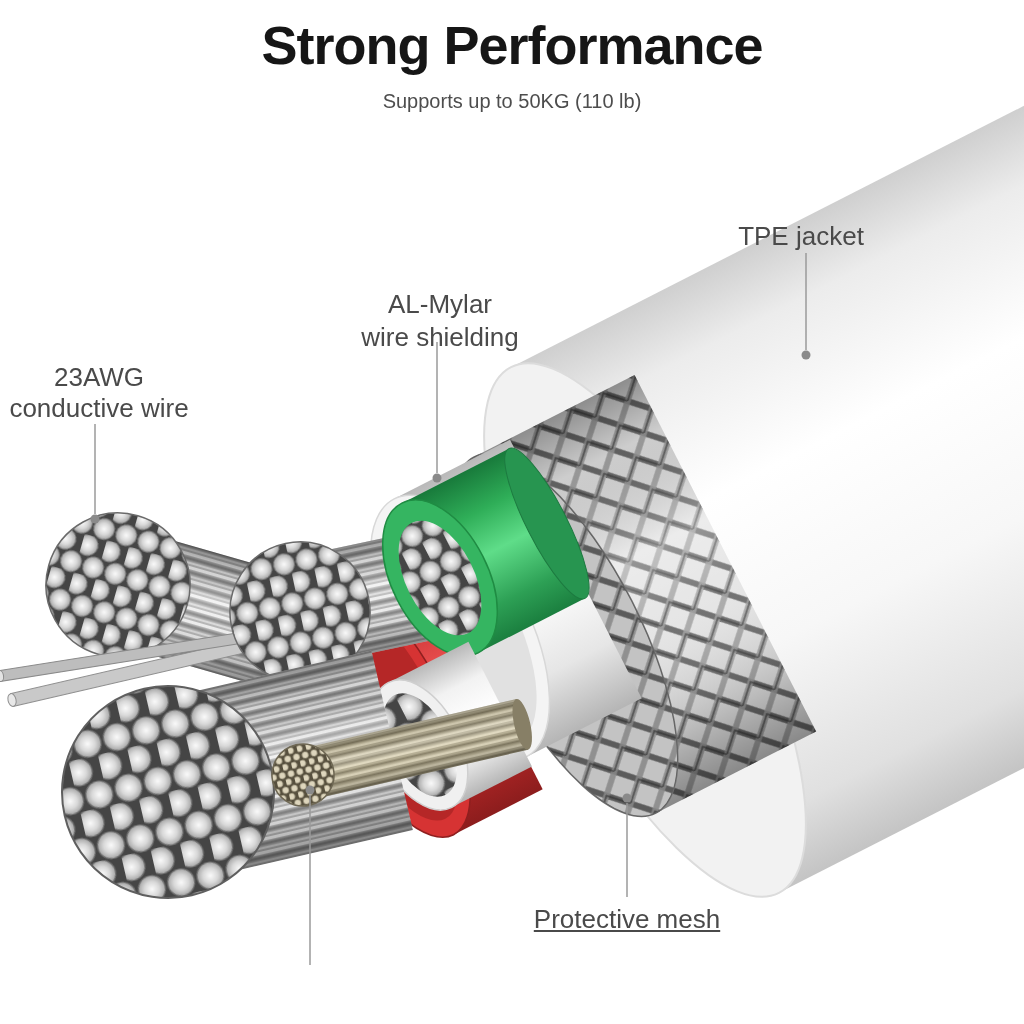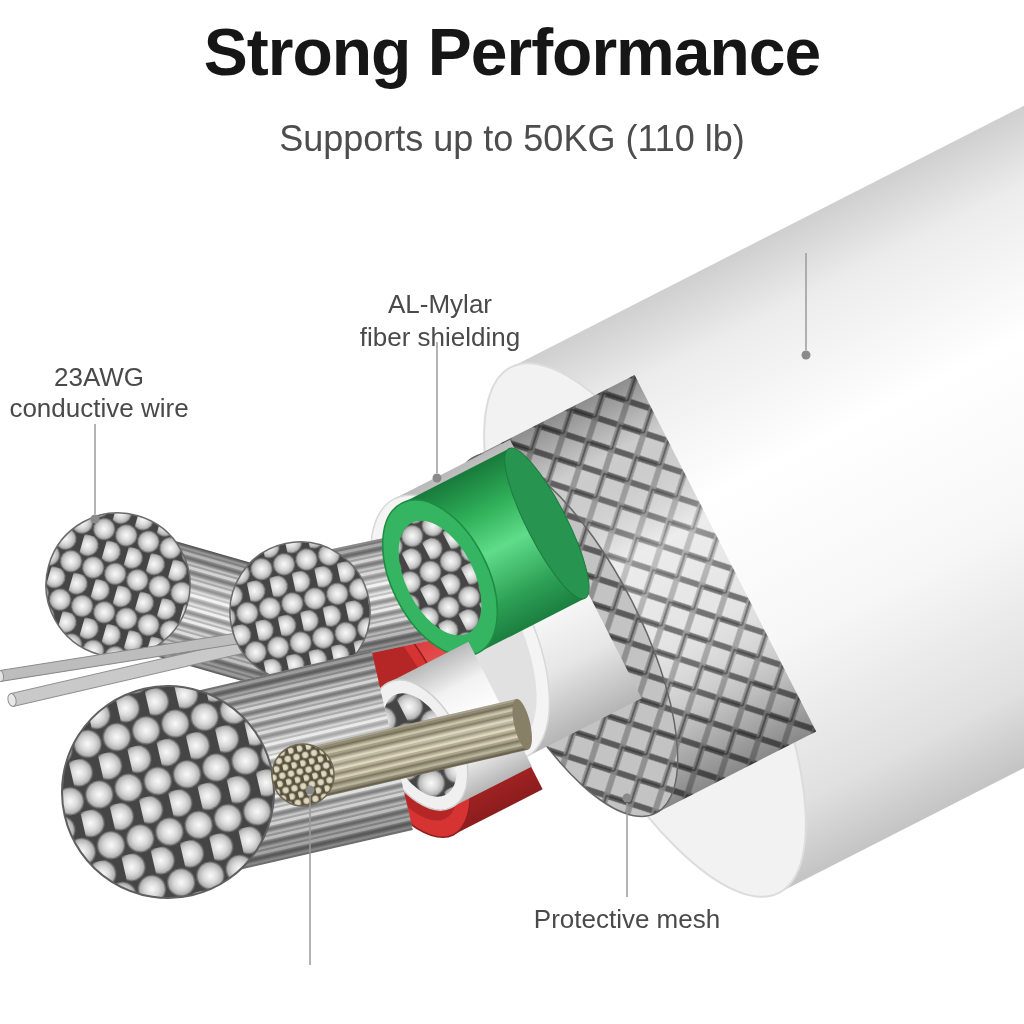--- a/index.html
+++ b/index.html
@@ -2,33 +2,33 @@
 <html><head>
 <meta charset="utf-8">
 <style>
   html,body{margin:0;padding:0;background:#fff;}
   .page{
     position:relative;width:1024px;height:1024px;background:#ffffff;
     font-family:"Liberation Sans",sans-serif;overflow:hidden;
   }
   .title{
     position:absolute;top:14px;left:0;width:100%;text-align:center;
-    font-size:66px;font-weight:700;color:#161616;letter-spacing:-1px;
+    font-size:54px;font-weight:700;color:#161616;letter-spacing:-1px;
   }
   .subtitle{
     position:absolute;top:90px;left:0;width:100%;text-align:center;
-    font-size:36px;font-weight:400;color:#4d4d4d;margin-top:28px;
+    font-size:20px;font-weight:400;color:#4d4d4d;
   }
   .callout{
     position:absolute;text-align:center;font-size:26px;color:#4a4a4a;line-height:33px;
   }
   .callout-tpe{left:651px;top:220px;width:300px;}
   .callout-mylar{left:290px;top:288px;width:300px;}
   .callout-awg{left:-4px;top:362px;width:206px;line-height:31px;}
-  .callout-mesh{left:477px;top:903px;width:300px;}
+  .callout-mesh{left:477px;top:903px;width:300px;text-decoration:underline;}
   .callout-fiber{left:160px;top:971px;width:300px;}
   svg.art{position:absolute;left:0;top:0;}
 </style>
 </head>
 <body>
 
 <div class="page">
 
   <svg class="art" width="1024" height="1024" viewBox="0 0 1024 1024" aria-hidden="true">
     <defs>
@@ -214,24 +214,27 @@
       <circle cx="437" cy="478" r="4.5"></circle>
       <circle cx="95" cy="519" r="4.5"></circle>
       <circle cx="627" cy="798" r="4.5"></circle>
       <circle cx="310" cy="790" r="4.5"></circle>
     </g>
   </svg>
 
   <div class="title">Strong Performance</div>
   <div class="subtitle">Supports up to 50KG (110 lb)</div>
 
+  <div class="callout callout-tpe">
+    <span>TPE jacket</span>
+  </div>
 
   <div class="callout callout-mylar">
     <div>AL-Mylar</div>
-    <div>fiber shielding</div>
+    <div>wire shielding</div>
   </div>
 
   <div class="callout callout-awg">
     <div>23AWG</div>
     <div>conductive wire</div>
   </div>
 
   <div class="callout callout-mesh">
     <span>Protective mesh</span>
   </div>

